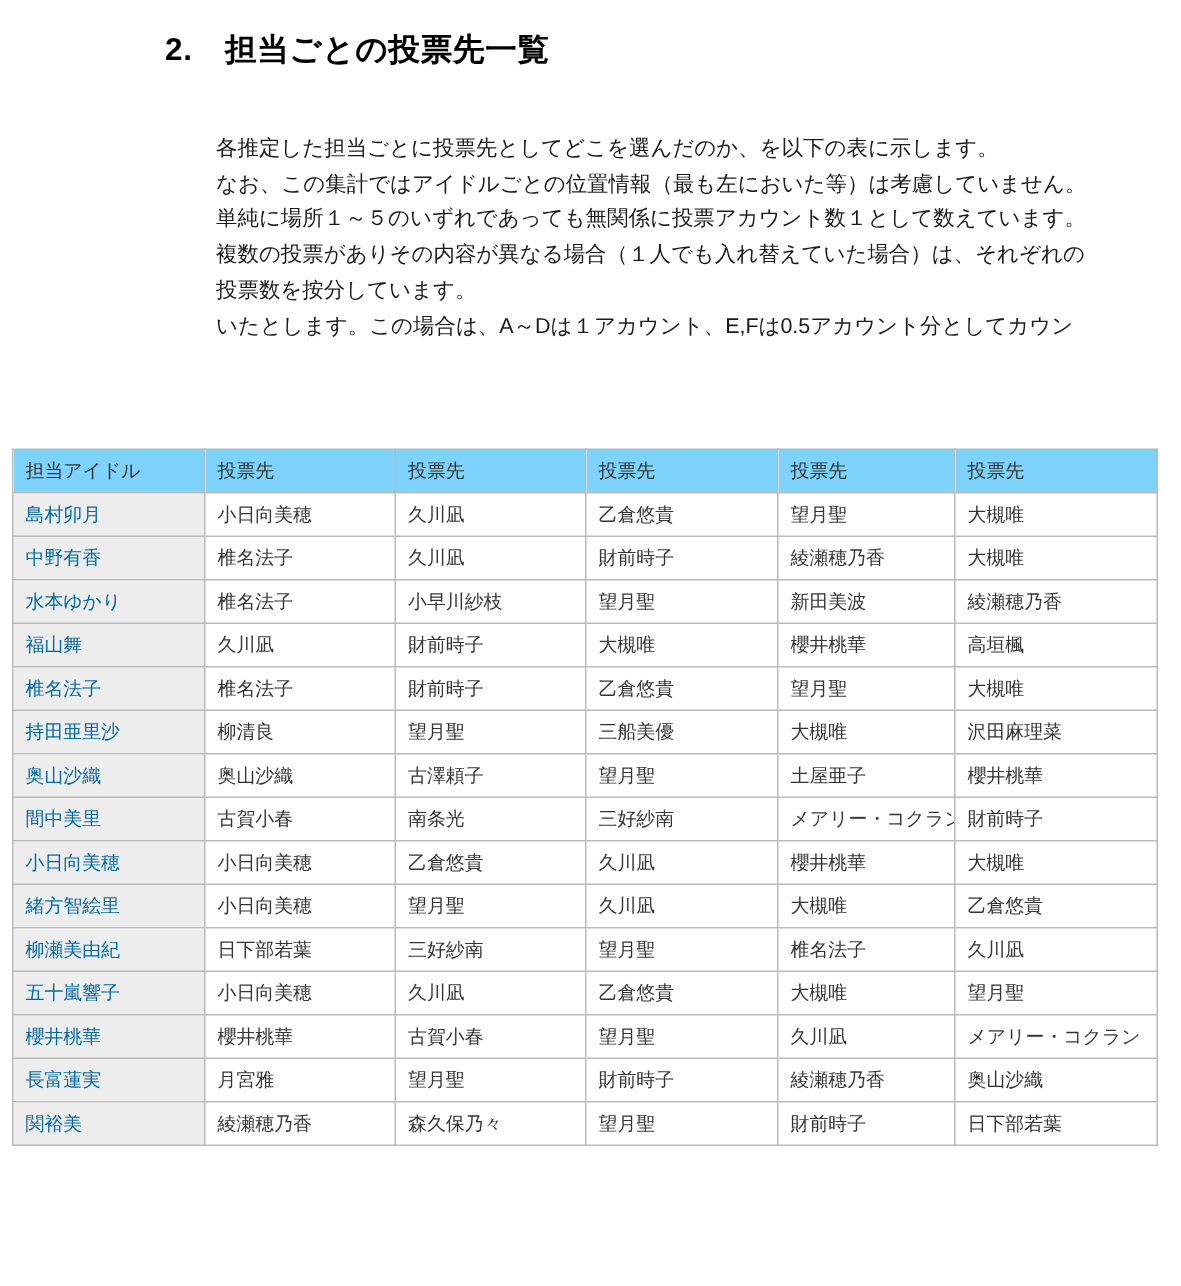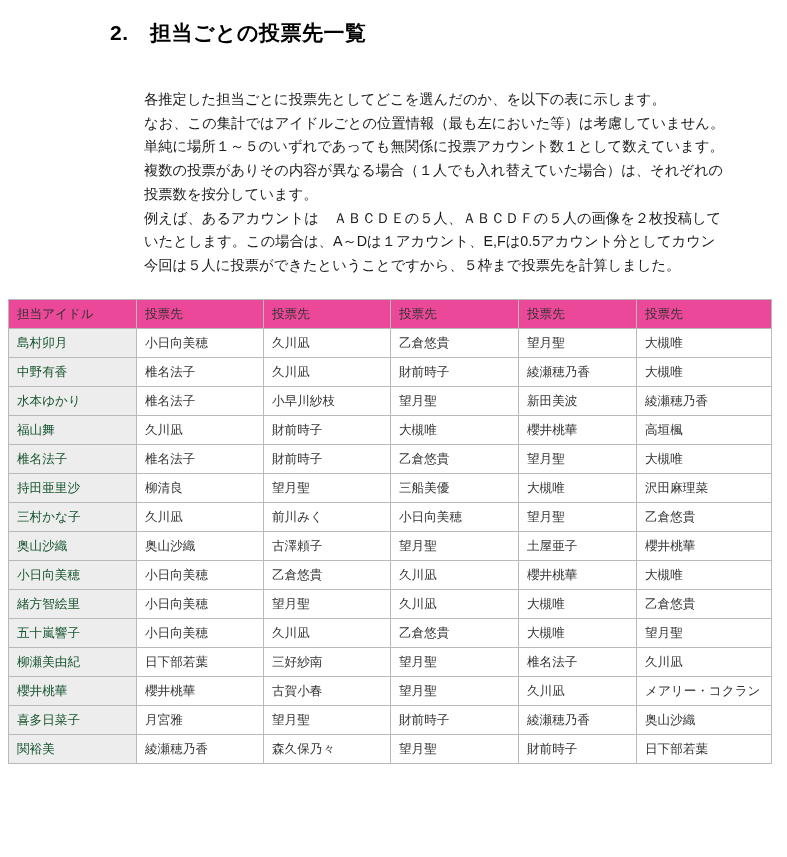--- a/index.html
+++ b/index.html
@@ -71,46 +71,44 @@
     padding: 4px 7px 4px 8px;
     height: 20px;
     vertical-align: middle;
     text-align: left;
     font-weight: normal;
     white-space: nowrap;
     overflow: hidden;
     line-height: 16px;
   }
   table.vote-table thead th {
-    background: #ec4899;
+    background: #7dd3fc;
     color: #333333;
     font-weight: normal;
   }
   table.vote-table tbody td.rowhead {
     background: #ededed;
-    color: #14532d;
+    color: #0369a1;
   }
   table.vote-table tbody td {
     background: #ffffff;
   }
 </style>
 </head>
 <body>
 
 <div class="doc-heading">2.　担当ごとの投票先一覧</div>
 
 <div class="doc-body">
   <div class="line">各推定した担当ごとに投票先としてどこを選んだのか、を以下の表に示します。</div>
   <div class="line">なお、この集計ではアイドルごとの位置情報（最も左においた等）は考慮していません。</div>
   <div class="line">単純に場所１～５のいずれであっても無関係に投票アカウント数１として数えています。</div>
   <div class="line">複数の投票がありその内容が異なる場合（１人でも入れ替えていた場合）は、それぞれの</div>
   <div class="line">投票数を按分しています。</div>
-  <div class="line">例えば、あるアカウントは　ＡＢＣＤＥの５人、ＡＢＣＤＦの５人の画像を２枚投稿して</div>
   <div class="line">いたとします。この場合は、A～Dは１アカウント、E,Fは0.5アカウント分としてカウン</div>
-  <div class="line">今回は５人に投票ができたということですから、５枠まで投票先を計算しました。</div>
 </div>
 
 <div class="vote-table-wrap">
   <table class="vote-table">
     <colgroup>
       <col class="c0">
         <col class="c1">
         <col class="c2">
         <col class="c3">
         <col class="c4">
@@ -169,77 +167,77 @@
         </tr>
         <tr>
           <td class="rowhead">持田亜里沙</td>
           <td>柳清良</td>
           <td>望月聖</td>
           <td>三船美優</td>
           <td>大槻唯</td>
           <td>沢田麻理菜</td>
         </tr>
         <tr>
-          <td class="rowhead">三村かな子</td>
-          <td>久川凪</td>
-          <td>前川みく</td>
-          <td>小日向美穂</td>
-          <td>望月聖</td>
-          <td>乙倉悠貴</td>
-        </tr>
-        <tr>
           <td class="rowhead">奥山沙織</td>
           <td>奥山沙織</td>
           <td>古澤頼子</td>
           <td>望月聖</td>
           <td>土屋亜子</td>
           <td>櫻井桃華</td>
         </tr>
         <tr>
+          <td class="rowhead">間中美里</td>
+          <td>古賀小春</td>
+          <td>南条光</td>
+          <td>三好紗南</td>
+          <td>メアリー・コクラン</td>
+          <td>財前時子</td>
+        </tr>
+        <tr>
           <td class="rowhead">小日向美穂</td>
           <td>小日向美穂</td>
           <td>乙倉悠貴</td>
           <td>久川凪</td>
           <td>櫻井桃華</td>
           <td>大槻唯</td>
         </tr>
         <tr>
           <td class="rowhead">緒方智絵里</td>
           <td>小日向美穂</td>
           <td>望月聖</td>
           <td>久川凪</td>
           <td>大槻唯</td>
           <td>乙倉悠貴</td>
-        </tr>
-        <tr>
-          <td class="rowhead">五十嵐響子</td>
-          <td>小日向美穂</td>
-          <td>久川凪</td>
-          <td>乙倉悠貴</td>
-          <td>大槻唯</td>
-          <td>望月聖</td>
         </tr>
         <tr>
           <td class="rowhead">柳瀬美由紀</td>
           <td>日下部若葉</td>
           <td>三好紗南</td>
           <td>望月聖</td>
           <td>椎名法子</td>
           <td>久川凪</td>
         </tr>
         <tr>
+          <td class="rowhead">五十嵐響子</td>
+          <td>小日向美穂</td>
+          <td>久川凪</td>
+          <td>乙倉悠貴</td>
+          <td>大槻唯</td>
+          <td>望月聖</td>
+        </tr>
+        <tr>
           <td class="rowhead">櫻井桃華</td>
           <td>櫻井桃華</td>
           <td>古賀小春</td>
           <td>望月聖</td>
           <td>久川凪</td>
           <td>メアリー・コクラン</td>
         </tr>
         <tr>
-          <td class="rowhead">喜多日菜子</td>
+          <td class="rowhead">長富蓮実</td>
           <td>月宮雅</td>
           <td>望月聖</td>
           <td>財前時子</td>
           <td>綾瀬穂乃香</td>
           <td>奥山沙織</td>
         </tr>
         <tr>
           <td class="rowhead">関裕美</td>
           <td>綾瀬穂乃香</td>
           <td>森久保乃々</td>

